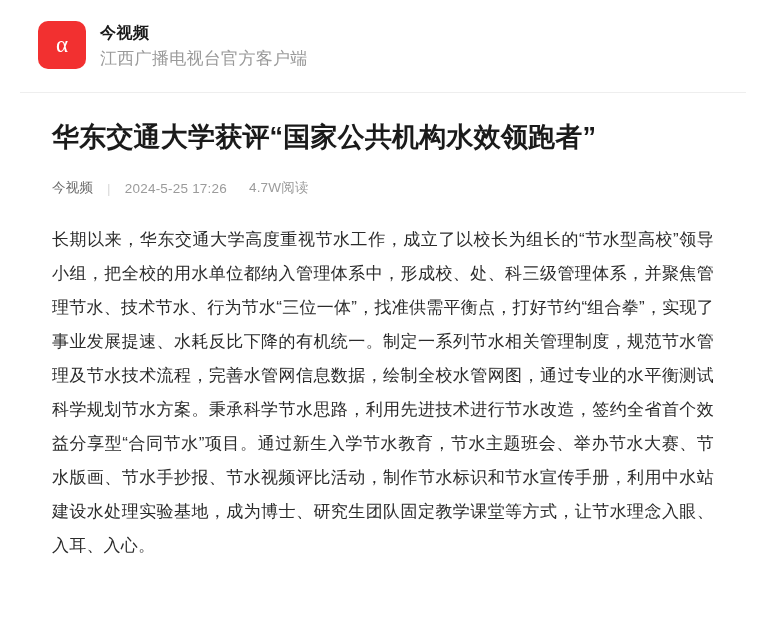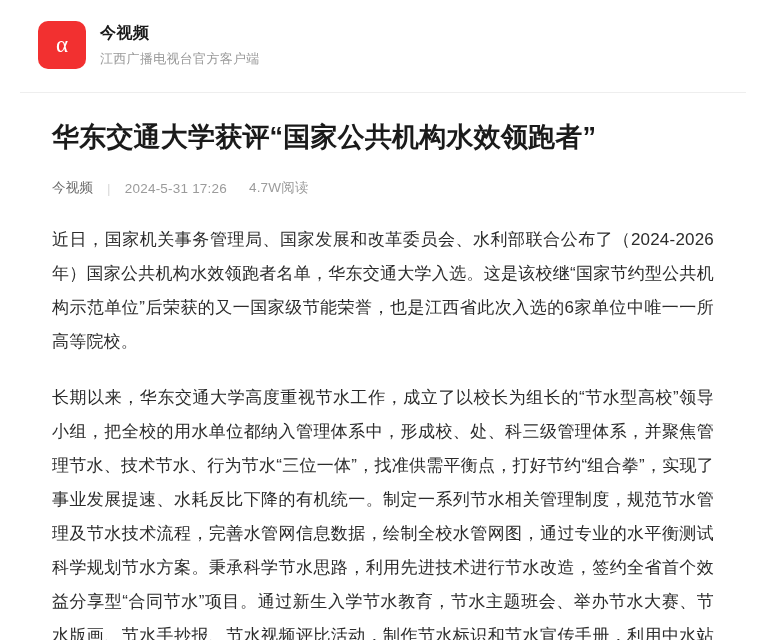--- a/index.html
+++ b/index.html
@@ -51,21 +51,21 @@
     justify-content: center;
   }
   .pub-name {
     font-size: 16px;
     color: #1a1a1a;
     font-weight: bold;
     line-height: 22px;
     letter-spacing: 0.5px;
   }
   .pub-desc {
-    font-size: 13px;
+    font-size: 17px;
     color: #9a9a9a;
     line-height: 18px;
     margin-top: 6px;
     letter-spacing: 0.3px;
   }
 
   
   .article {
     padding: 0 52px;
   }
@@ -125,23 +125,22 @@
       <div class="pub-desc">江西广播电视台官方客户端</div>
     </div>
   </div>
 
   <div class="article">
     <h1 class="headline">华东交通大学获评“国家公共机构水效领跑者”</h1>
 
     <div class="byline">
       <span class="source">今视频</span>
       <span class="sep">|</span>
-      <span class="time">2024-5-31 17:26</span>
+      <span class="time">2024-5-25 17:26</span>
       <span class="reads">4.7W阅读</span>
     </div>
 
     <div class="body-text">
-      <p class="para">近日，国家机关事务管理局、国家发展和改革委员会、水利部联合公布了（2024-2026年）国家公共机构水效领跑者名单，华东交通大学入选。这是该校继“国家节约型公共机构示范单位”后荣获的又一国家级节能荣誉，也是江西省此次入选的6家单位中唯一一所高等院校。</p>
       <p class="para">长期以来，华东交通大学高度重视节水工作，成立了以校长为组长的“节水型高校”领导小组，把全校的用水单位都纳入管理体系中，形成校、处、科三级管理体系，并聚焦管理节水、技术节水、行为节水“三位一体”，找准供需平衡点，打好节约“组合拳”，实现了事业发展提速、水耗反比下降的有机统一。制定一系列节水相关管理制度，规范节水管理及节水技术流程，完善水管网信息数据，绘制全校水管网图，通过专业的水平衡测试科学规划节水方案。秉承科学节水思路，利用先进技术进行节水改造，签约全省首个效益分享型“合同节水”项目。通过新生入学节水教育，节水主题班会、举办节水大赛、节水版画、节水手抄报、节水视频评比活动，制作节水标识和节水宣传手册，利用中水站建设水处理实验基地，成为博士、研究生团队固定教学课堂等方式，让节水理念入眼、入耳、入心。</p>
     </div>
   </div>
 
 </div>
 
 </body></html>

